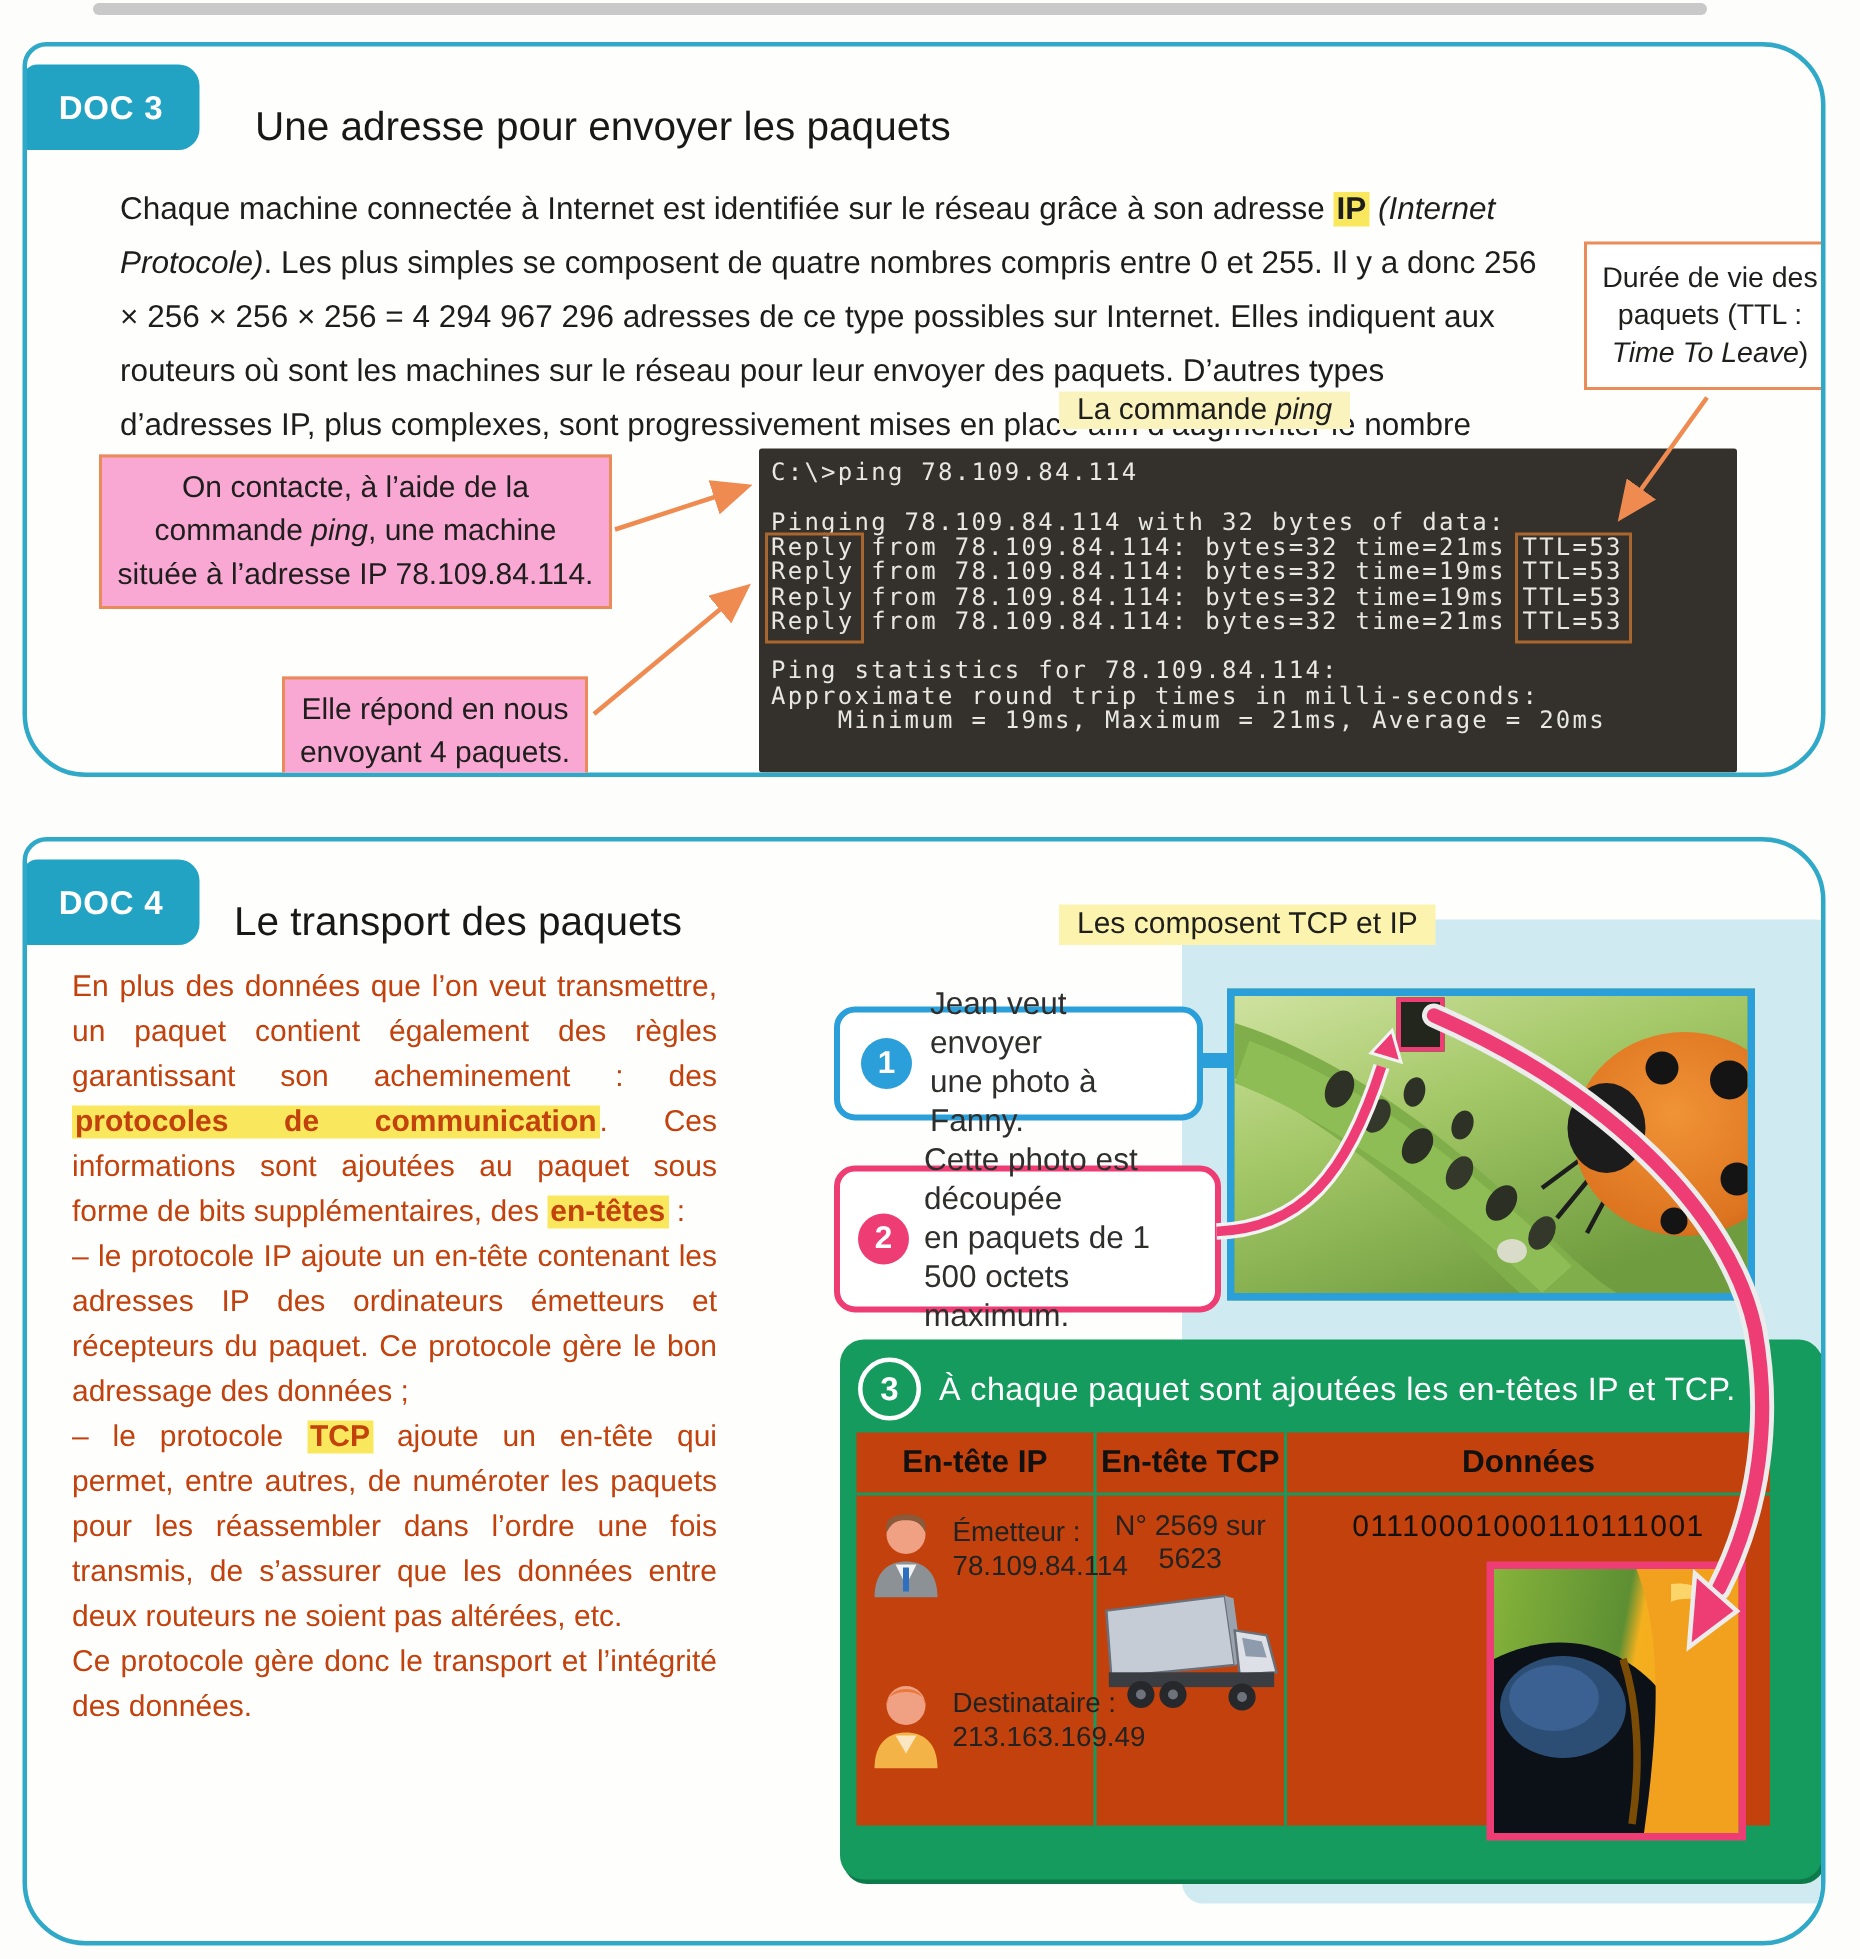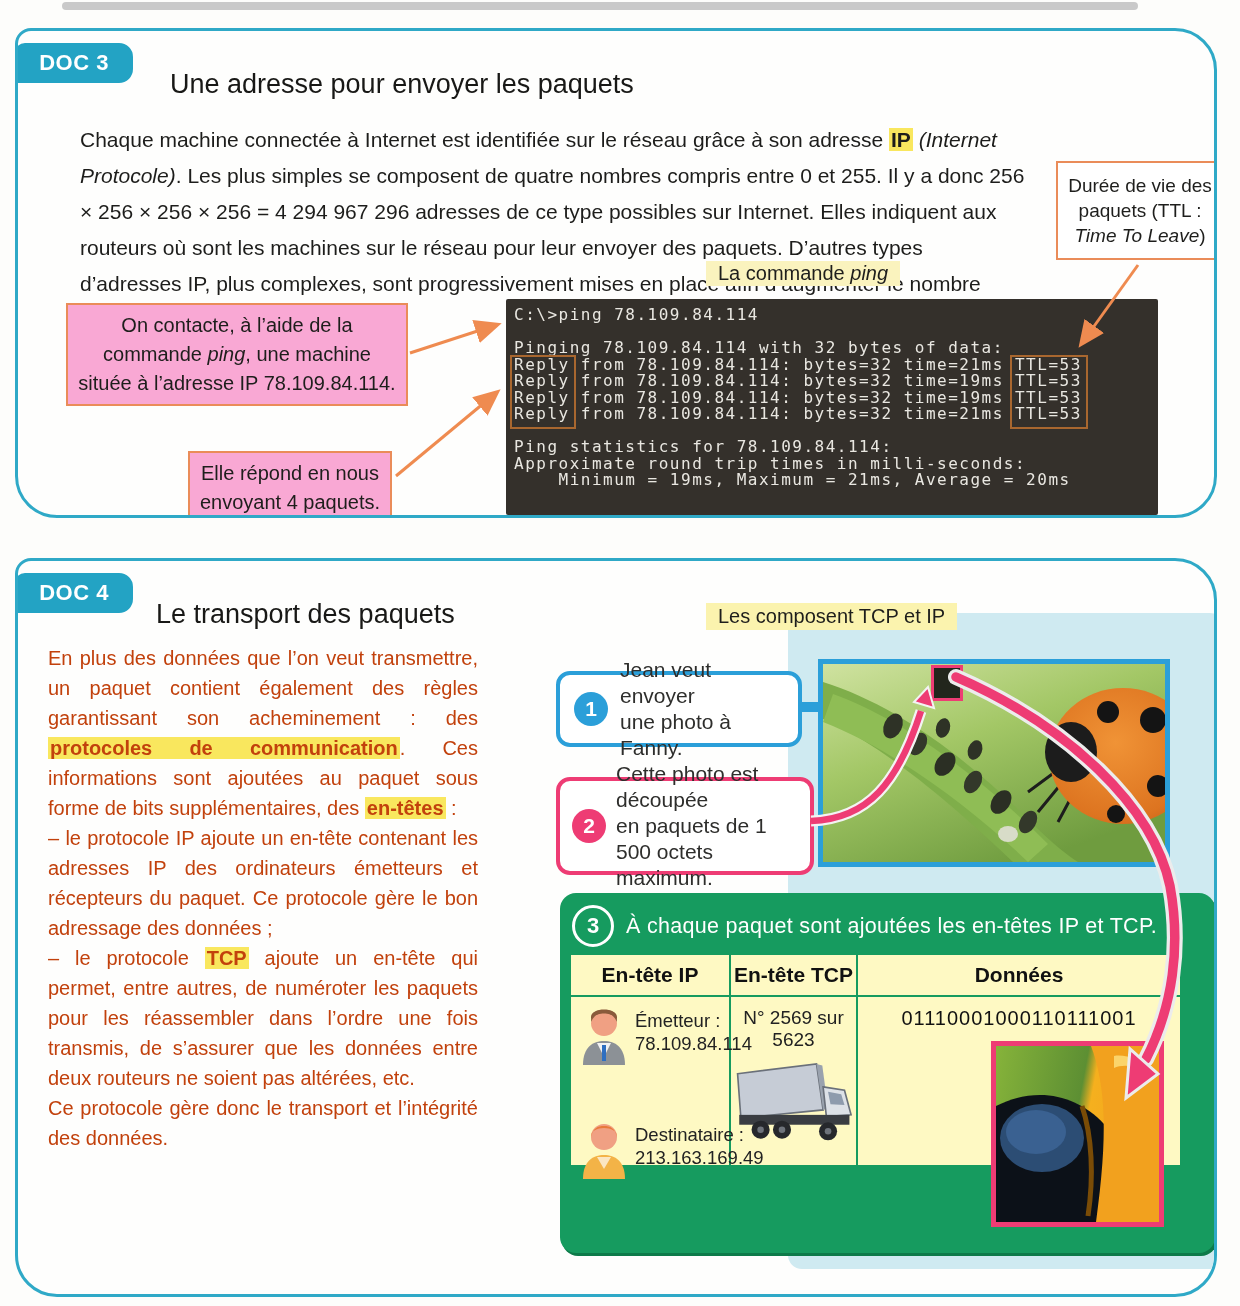--- a/index.html
+++ b/index.html
@@ -15,21 +15,21 @@
   
   .doc-card{
     position:absolute;left:15px;width:1202px;
     border:3px solid #2fa9c7;
     border-radius:16px 42px 42px 42px;
     background:#fefefd;
     box-sizing:border-box;
     overflow:hidden;
   }
   .doc-badge{
-    position:absolute;left:-3px;top:12px;width:118px;height:40px;
+    position:absolute;left:-3px;top:12px;width:118px;height:57px;
     background:#23a3c4;border-radius:10px 14px 14px 4px;
     color:#ffffff;font-weight:bold;font-size:22px;
     display:flex;align-items:center;justify-content:center;
     letter-spacing:0.5px;
     box-shadow:0 0 0 2px #fefefd;
   }
   .doc-title{position:absolute;font-size:27px;font-weight:normal;color:#181816;}
 
   
   .seg-i{font-style:italic;}
@@ -124,22 +124,22 @@
     display:flex;align-items:center;color:#fff;
     padding:12px 10px 8px 12px;
   }
   .green-head .num3{
     width:36px;height:36px;border:3px solid #fff;border-radius:50%;
     display:flex;align-items:center;justify-content:center;
     font-size:22px;font-weight:bold;flex:0 0 auto;margin-right:12px;
   }
   .green-head .txt{font-size:21.5px;letter-spacing:0.3px;}
   .packet-table{
-    position:absolute;left:11px;top:62px;width:609px;height:210px;
-    background:#fef9c3;display:grid;
+    position:absolute;left:11px;top:62px;width:609px;height:262px;
+    background:#c2410c;display:grid;
     grid-template-columns:160px 127px 1fr;
     grid-template-rows:42px 1fr;
   }
   .packet-table .cell{border-right:2px solid #169b5f;position:relative;box-sizing:border-box;}
   .packet-table .cell:nth-child(3n){border-right:none;}
   .packet-table .th{
     border-bottom:2px solid #169b5f;
     display:flex;align-items:center;justify-content:center;
     font-weight:bold;font-size:21px;color:#111;
   }

